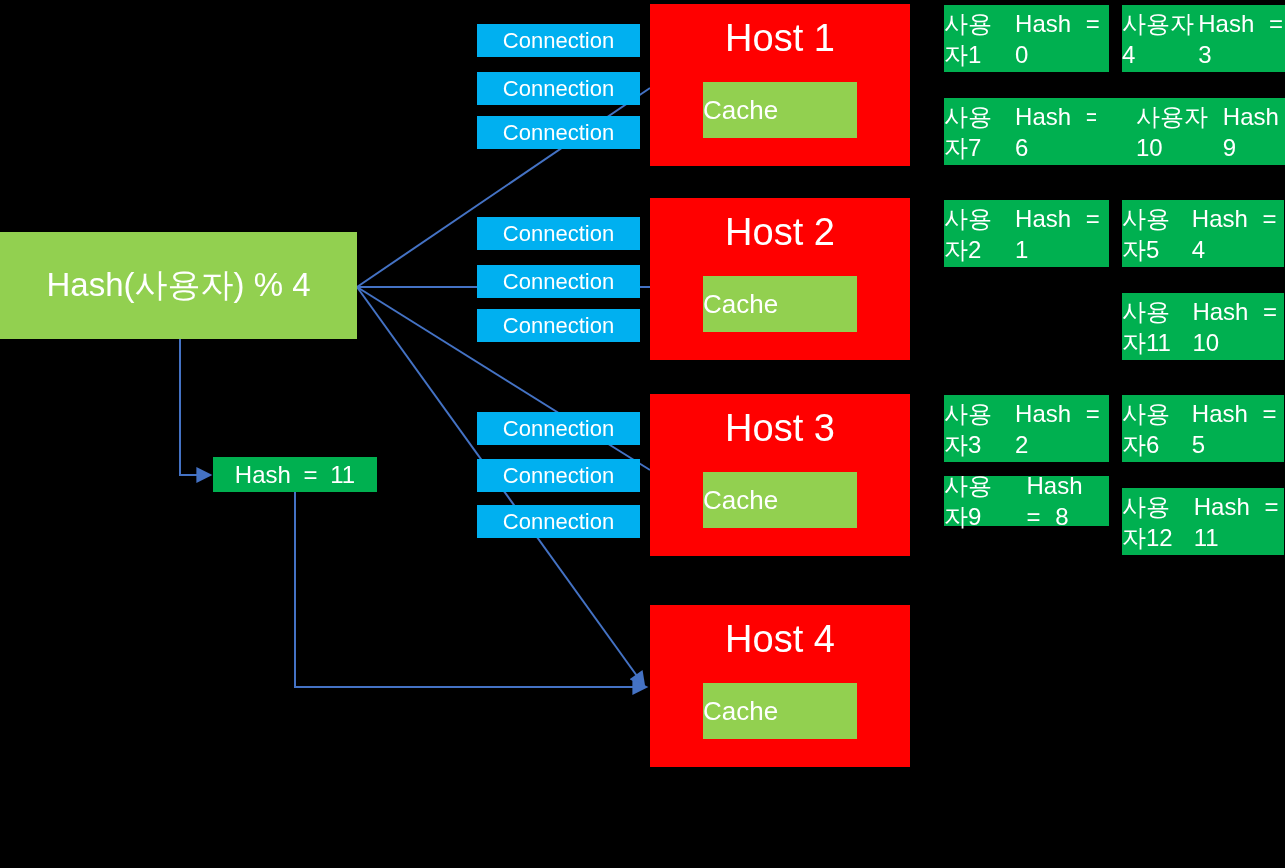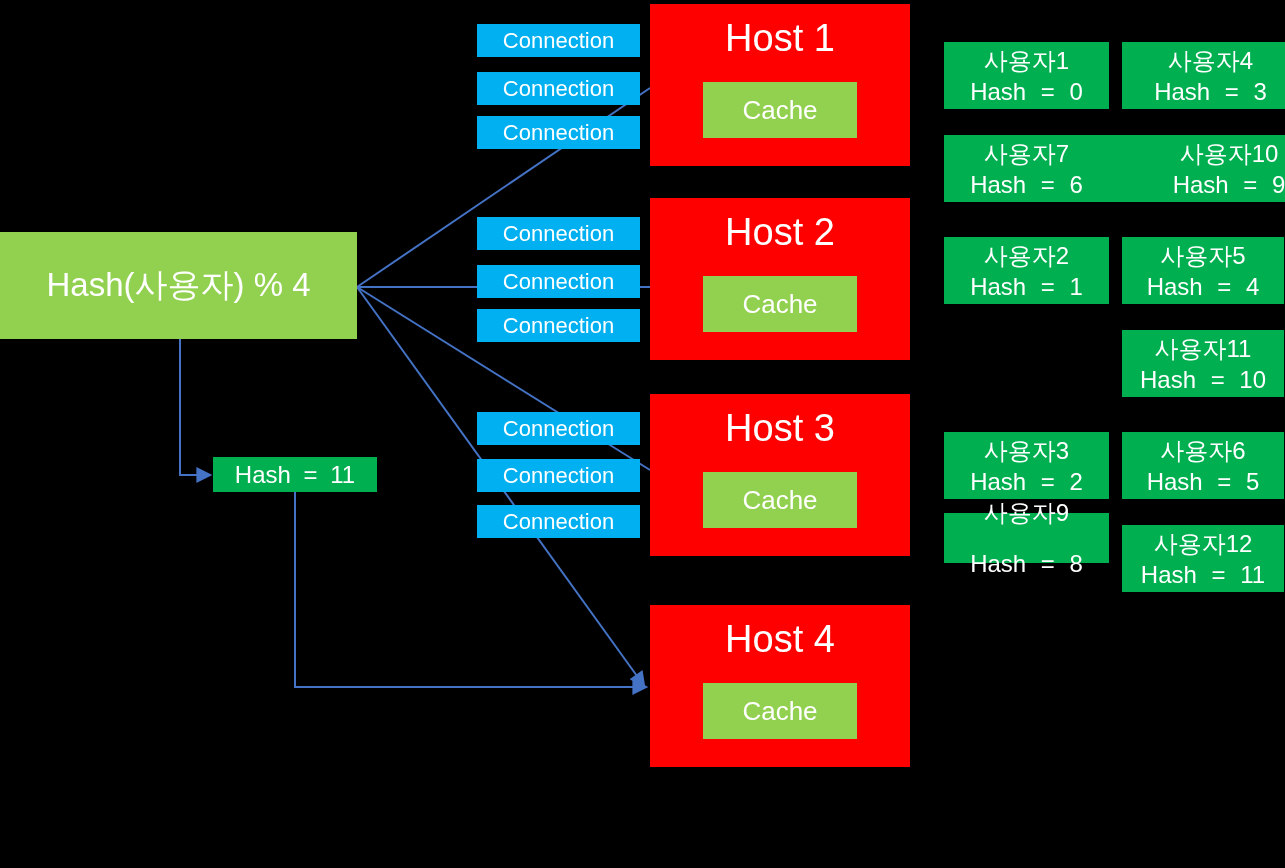--- a/index.html
+++ b/index.html
@@ -33,28 +33,28 @@
     background:var(--host-red,#FF0000);
     z-index:2;
   }
   .host-title{
     display:block;text-align:center;
     margin-top:14px;font-size:38px;line-height:1.1;
   }
   .cache-box{
     position:absolute;left:53px;top:78px;width:154px;height:56px;
     background:var(--light-green,#92D050);
-    display:flex;align-items:center;justify-content:center;
+    display:flex;align-items:center;
     font-size:26px;
   }
   .user-box{
-    position:absolute;display:flex;flex-direction:column;
+    position:absolute;display:flex;flex-direction:row;
     align-items:center;justify-content:center;
     background:var(--dark-green,#00B050);
-    font-size:24px;line-height:31px;z-index:2;margin-top:37px;
+    font-size:24px;line-height:31px;z-index:2;
   }
   .user-hash{word-spacing:8px;}
 </style>
 </head>
 <body>
 
 <div class="canvas" id="canvas">
 
   <svg class="lines-svg" width="1285" height="868" viewBox="0 0 1285 868">
     <defs>

